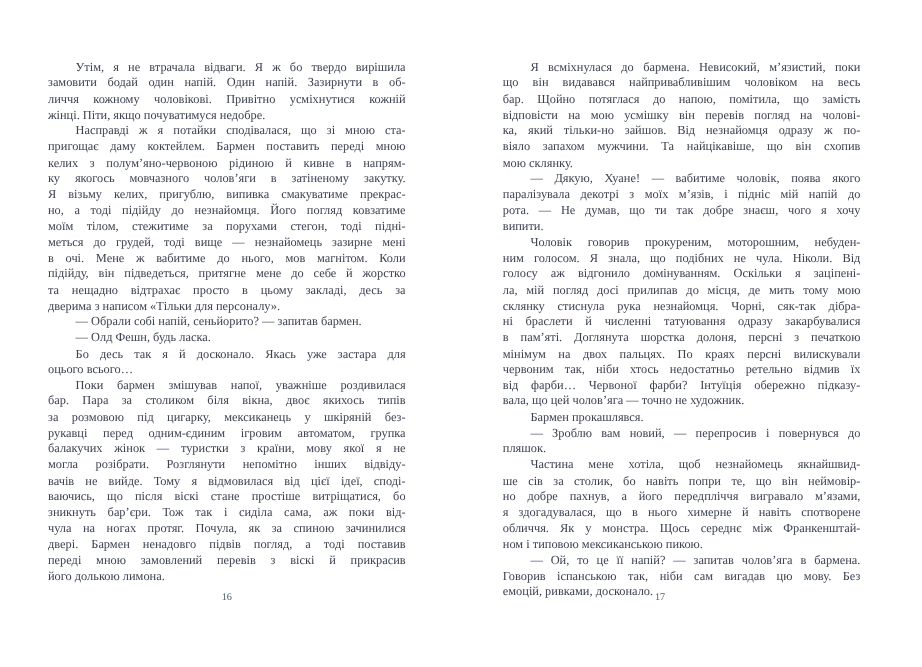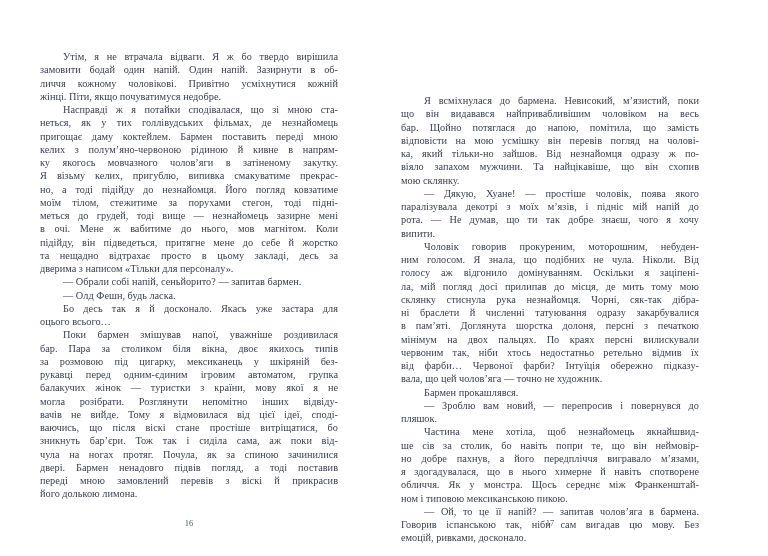--- a/index.html
+++ b/index.html
@@ -17,55 +17,54 @@
     color: #3c4250;
     padding-left: 33px;
   }
   .page-text {
     position: absolute;
     top: 50px;
     width: 298px;
     font-size: 10.3px;
   }
   .page-text.left  { left: 40px; }
-  .page-text.right { left: 401px; margin-top: 44px; }
+  .page-text.right { left: 419px; }
   .line {
     height: 13.25px;
     line-height: 13.25px;
     overflow: hidden;
     text-align: justify;
     text-align-last: justify;
     white-space: normal;
   }
   .line.para-end { text-align-last: left; }
   .line.indent   { text-indent: 23px; }
   .italic { }
   .page-number {
     position: absolute;
-    top: 518px;
+    top: 492px;
     width: 298px;
     text-align: center;
     font-size: 8.5px;
     color: #526071;
   }
   .page-number.left  { left: 40px; }
   .page-number.right { left: 401px; }
 </style>
 </head>
 <body>
 
 <div class="spread">
 
   <div class="page-text left">
       <div class="line indent"><span>Утім, я не втрачала відваги. Я ж бо твердо вирішила</span></div>
       <div class="line"><span>замовити бодай один напій. Один напій. Зазирнути в об-</span></div>
       <div class="line"><span>личчя кожному чоловікові. Привітно усміхнутися кожній</span></div>
       <div class="line para-end"><span>жінці. Піти, якщо почуватимуся недобре.</span></div>
       <div class="line indent"><span>Насправді ж я потайки сподівалася, що зі мною ста-</span></div>
-      <div class="line"><span>неться, як у тих голлівудських фільмах, де незнайомець</span></div>
       <div class="line"><span>пригощає даму коктейлем. Бармен поставить переді мною</span></div>
       <div class="line"><span>келих з полум’яно-червоною рідиною й кивне в напрям-</span></div>
       <div class="line"><span>ку якогось мовчазного чолов’яги в затіненому закутку.</span></div>
       <div class="line"><span>Я візьму келих, пригублю, випивка смакуватиме прекрас-</span></div>
       <div class="line"><span>но, а тоді підійду до незнайомця. Його погляд ковзатиме</span></div>
       <div class="line"><span>моїм тілом, стежитиме за порухами стегон, тоді підні-</span></div>
       <div class="line"><span>меться до грудей, тоді вище — незнайомець зазирне мені</span></div>
       <div class="line"><span>в очі. Мене ж вабитиме до нього, мов магнітом. Коли</span></div>
       <div class="line"><span>підійду, він підведеться, притягне мене до себе й жорстко</span></div>
       <div class="line"><span>та нещадно відтрахає просто в цьому закладі, десь за</span></div>
@@ -90,21 +89,21 @@
     </div>
 
   <div class="page-text right">
       <div class="line indent"><span>Я всміхнулася до бармена. Невисокий, м’язистий, поки</span></div>
       <div class="line"><span>що він видавався найпривабливішим чоловіком на весь</span></div>
       <div class="line"><span>бар. Щойно потяглася до напою, помітила, що замість</span></div>
       <div class="line"><span>відповісти на мою усмішку він перевів погляд на чолові-</span></div>
       <div class="line"><span>ка, який тільки-но зайшов. Від незнайомця одразу ж по-</span></div>
       <div class="line"><span>віяло запахом мужчини. Та найцікавіше, що він схопив</span></div>
       <div class="line para-end"><span>мою склянку.</span></div>
-      <div class="line indent"><span>— Дякую, Хуане! — простіше чоловік, поява якого</span></div>
+      <div class="line indent"><span>— Дякую, Хуане! — вабитиме чоловік, поява якого</span></div>
       <div class="line"><span>паралізувала декотрі з моїх м’язів, і підніс мій напій до</span></div>
       <div class="line"><span>рота. — Не думав, що ти так добре знаєш, чого я хочу</span></div>
       <div class="line para-end"><span>випити.</span></div>
       <div class="line indent"><span>Чоловік говорив прокуреним, моторошним, небуден-</span></div>
       <div class="line"><span>ним голосом. Я знала, що подібних не чула. Ніколи. Від</span></div>
       <div class="line"><span>голосу аж відгонило домінуванням. Оскільки я заціпені-</span></div>
       <div class="line"><span>ла, мій погляд досі прилипав до місця, де мить тому мою</span></div>
       <div class="line"><span>склянку стиснула рука незнайомця. Чорні, сяк-так дібра-</span></div>
       <div class="line"><span>ні браслети й численні татуювання одразу закарбувалися</span></div>
       <div class="line"><span>в пам’яті. Доглянута шорстка долоня, персні з печаткою</span></div>

